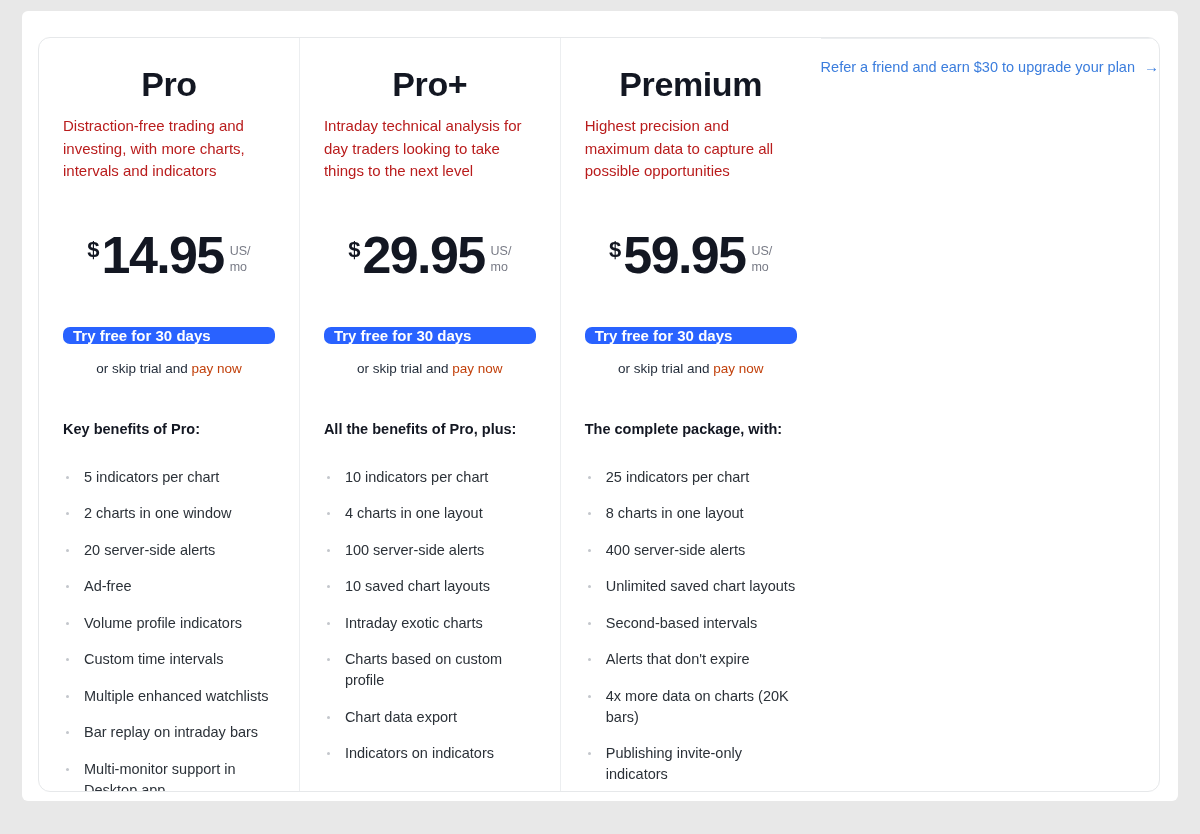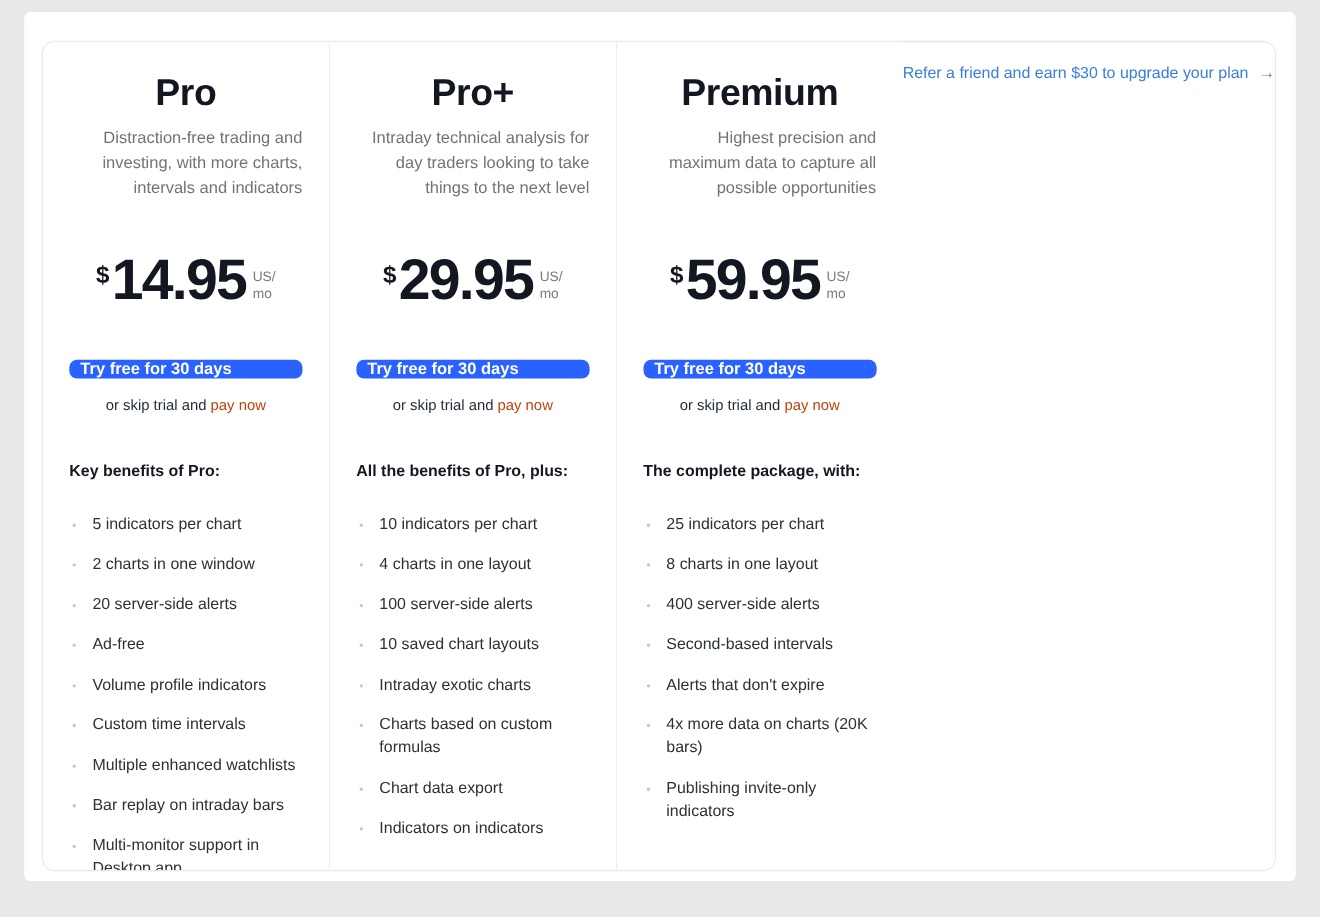--- a/index.html
+++ b/index.html
@@ -60,24 +60,24 @@
     text-align: center;
     font-size: 34px;
     font-weight: 700;
     letter-spacing: -0.4px;
     color: #131722;
     line-height: 1.22;
     margin-bottom: 10px;
   }
 
   .plan-desc {
-    text-align: right;
+    text-align: left;
     font-size: 15px;
     line-height: 1.47;
-    color: #737373;
+    color: #b91c1c;
     max-width: 330px;
     margin: 0 auto;
     min-height: 44px;
   }
 
   .price-block {
     display: flex;
     align-items: flex-start;
     justify-content: center;
     margin-top: 47px;
@@ -244,21 +244,21 @@
         <div class="skip-line">
           <span>or skip trial and </span><span class="skip-link">pay now</span>
         </div>
         <div class="benefits-heading">All the benefits of Pro, plus:</div>
         <ul class="benefits-list">
           <li class="benefit-item">10 indicators per chart</li>
           <li class="benefit-item">4 charts in one layout</li>
           <li class="benefit-item">100 server-side alerts</li>
           <li class="benefit-item">10 saved chart layouts</li>
           <li class="benefit-item">Intraday exotic charts</li>
-          <li class="benefit-item">Charts based on custom formulas</li>
+          <li class="benefit-item">Charts based on custom profile</li>
           <li class="benefit-item">Chart data export</li>
           <li class="benefit-item">Indicators on indicators</li>
         </ul>
       </div>
 
       <div class="plan-col">
         <div class="plan-title">Premium</div>
         <div class="plan-desc">Highest precision and maximum data to capture all possible opportunities</div>
         <div class="price-block">
           <span class="price-currency">$</span>
@@ -268,20 +268,21 @@
         </div>
         <button class="cta-button">Try free for 30 days</button>
         <div class="skip-line">
           <span>or skip trial and </span><span class="skip-link">pay now</span>
         </div>
         <div class="benefits-heading">The complete package, with:</div>
         <ul class="benefits-list">
           <li class="benefit-item">25 indicators per chart</li>
           <li class="benefit-item">8 charts in one layout</li>
           <li class="benefit-item">400 server-side alerts</li>
+          <li class="benefit-item">Unlimited saved chart layouts</li>
           <li class="benefit-item">Second-based intervals</li>
           <li class="benefit-item">Alerts that don't expire</li>
           <li class="benefit-item">4x more data on charts (20K bars)</li>
           <li class="benefit-item">Publishing invite-only indicators</li>
         </ul>
       </div>
 
     </div>
 
     <div class="card-footer">

